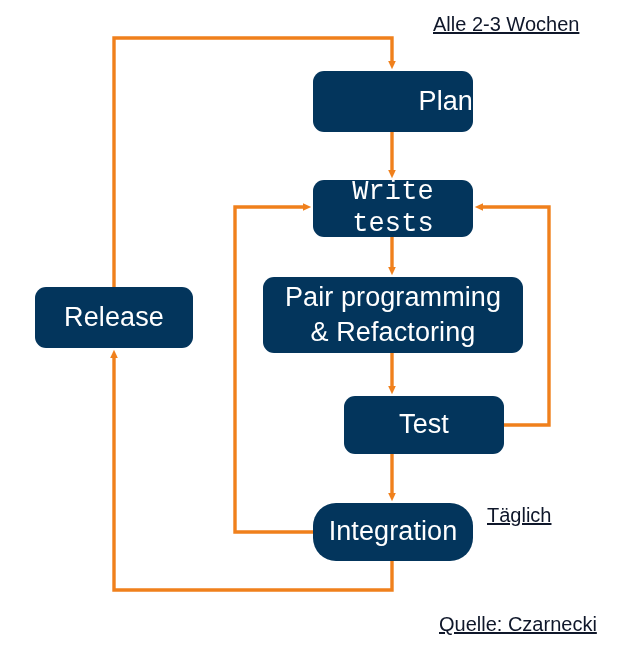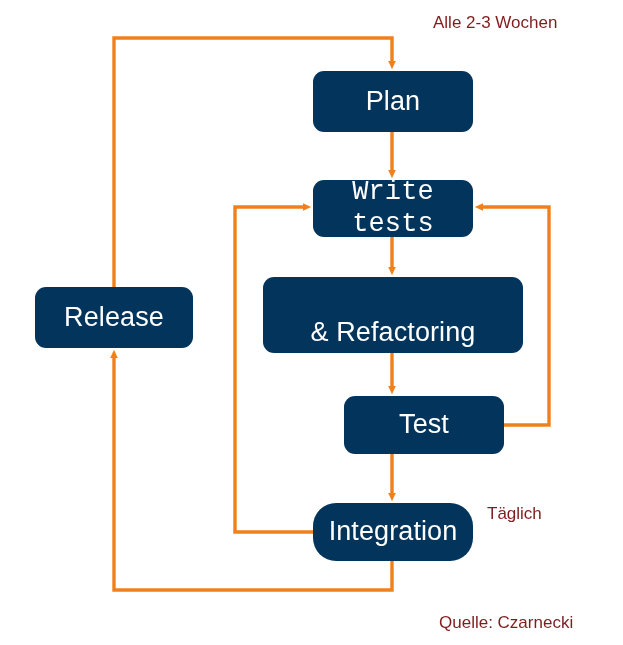--- a/index.html
+++ b/index.html
@@ -24,27 +24,28 @@
     text-align:center;
     line-height:1.15;
     font-size:27px;
     letter-spacing:0.1px;
     box-sizing:border-box;
   }
   .node.two-line{font-size:27px;line-height:1.28;}
 
   .caption{
     position:absolute;
-    color:#7f1d1d;
-    font-size:17px;
+    color:#0f172a;
+    font-size:20px;
     white-space:nowrap;
+    text-decoration:underline;
   }
 
   
-  #node-plan        {left:313px;top:71px; width:160px;height:61px;}
+  #node-plan        {left:313px;top:71px; width:160px;height:61px;justify-content:flex-end;}
   #node-write-tests {left:313px;top:180px;width:160px;height:57px;font-family:Liberation Mono, monospace;}
   #node-pair        {left:263px;top:277px;width:260px;height:76px;}
   #node-test        {left:313px;top:396px;width:160px;height:58px;margin-left:31px;}
   #node-integration {left:313px;top:503px;width:160px;height:58px;border-radius:23px;}
   #node-release     {left:35px; top:287px;width:158px;height:61px;align-items:center;}
 
   #cap-cadence {left:433px;top:13px;}
   #cap-daily   {left:487px;top:504px;}
   #cap-source  {left:439px;top:613px;}
 </style>
@@ -82,21 +83,21 @@
   <div class="node" id="node-plan">
     <span>Plan</span>
   </div>
 
   <div class="node" id="node-write-tests">
     <span>Write tests</span>
   </div>
 
   <div class="node two-line" id="node-pair">
     <span>
-      <br>
+      <span>Pair programming</span><br>
       <span>&amp; Refactoring</span>
     </span>
   </div>
 
   <div class="node" id="node-test">
     <span>Test</span>
   </div>
 
   <div class="node" id="node-integration">
     <span>Integration</span>

